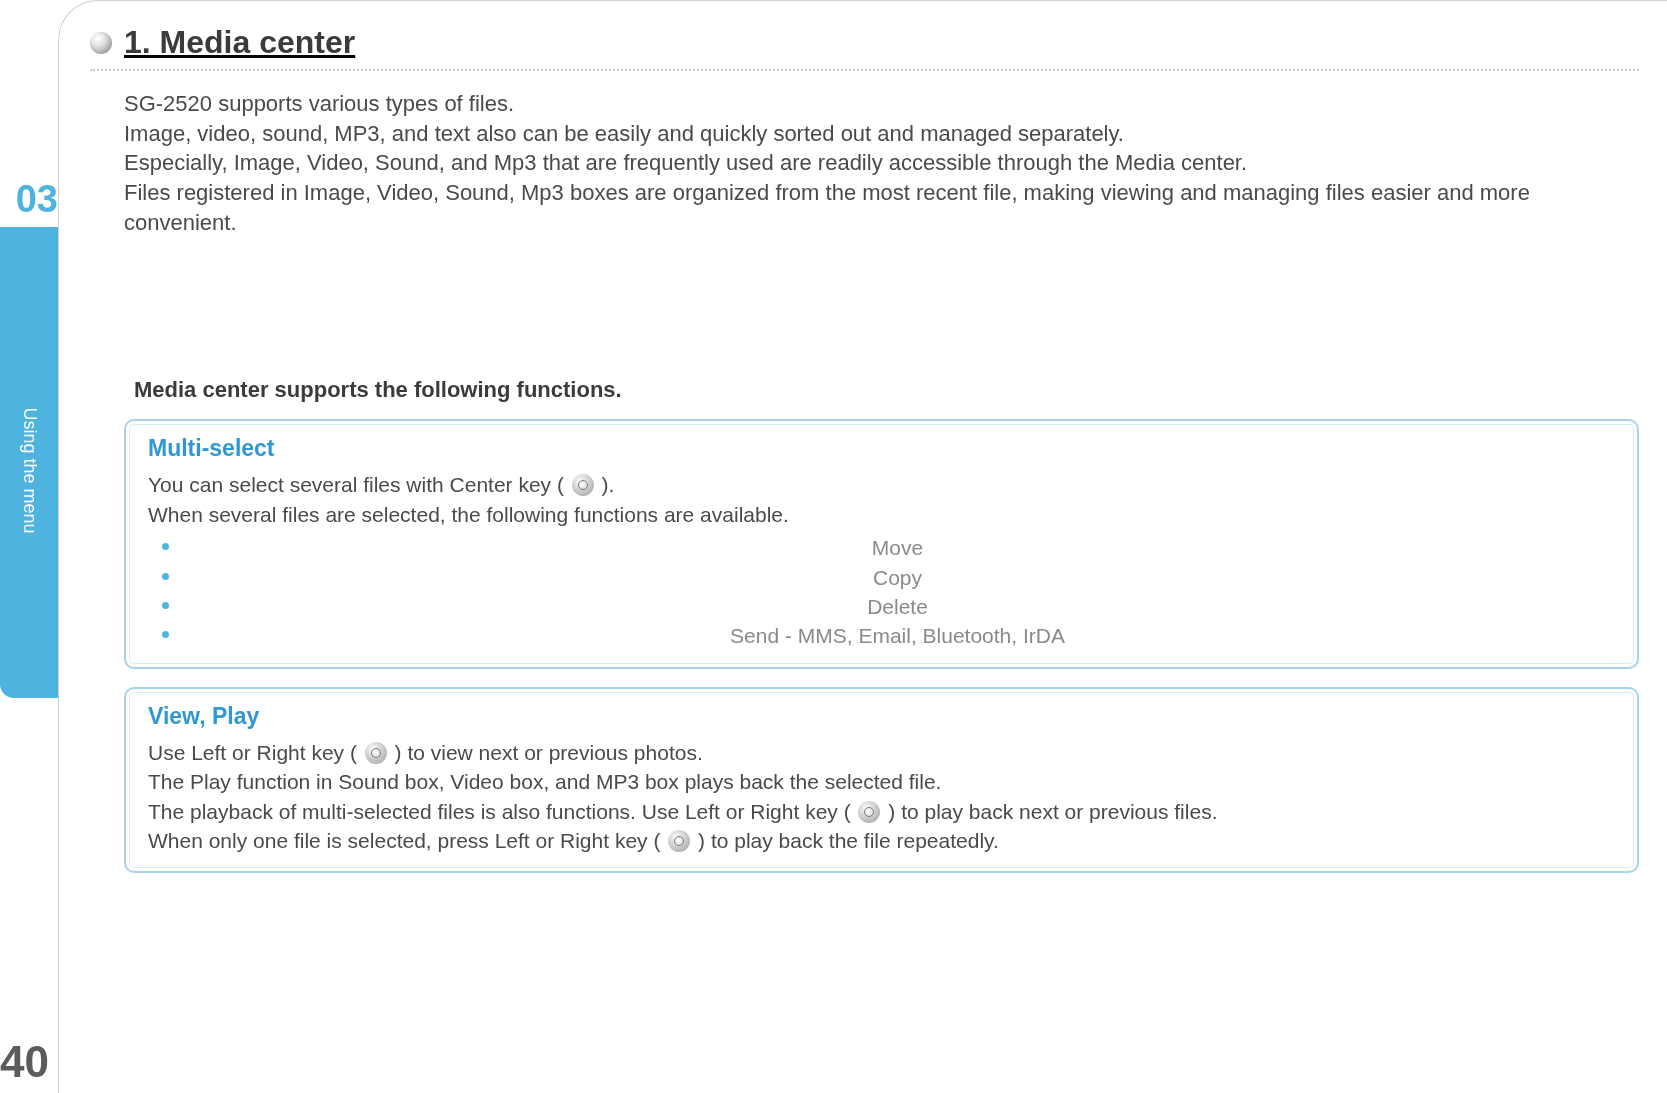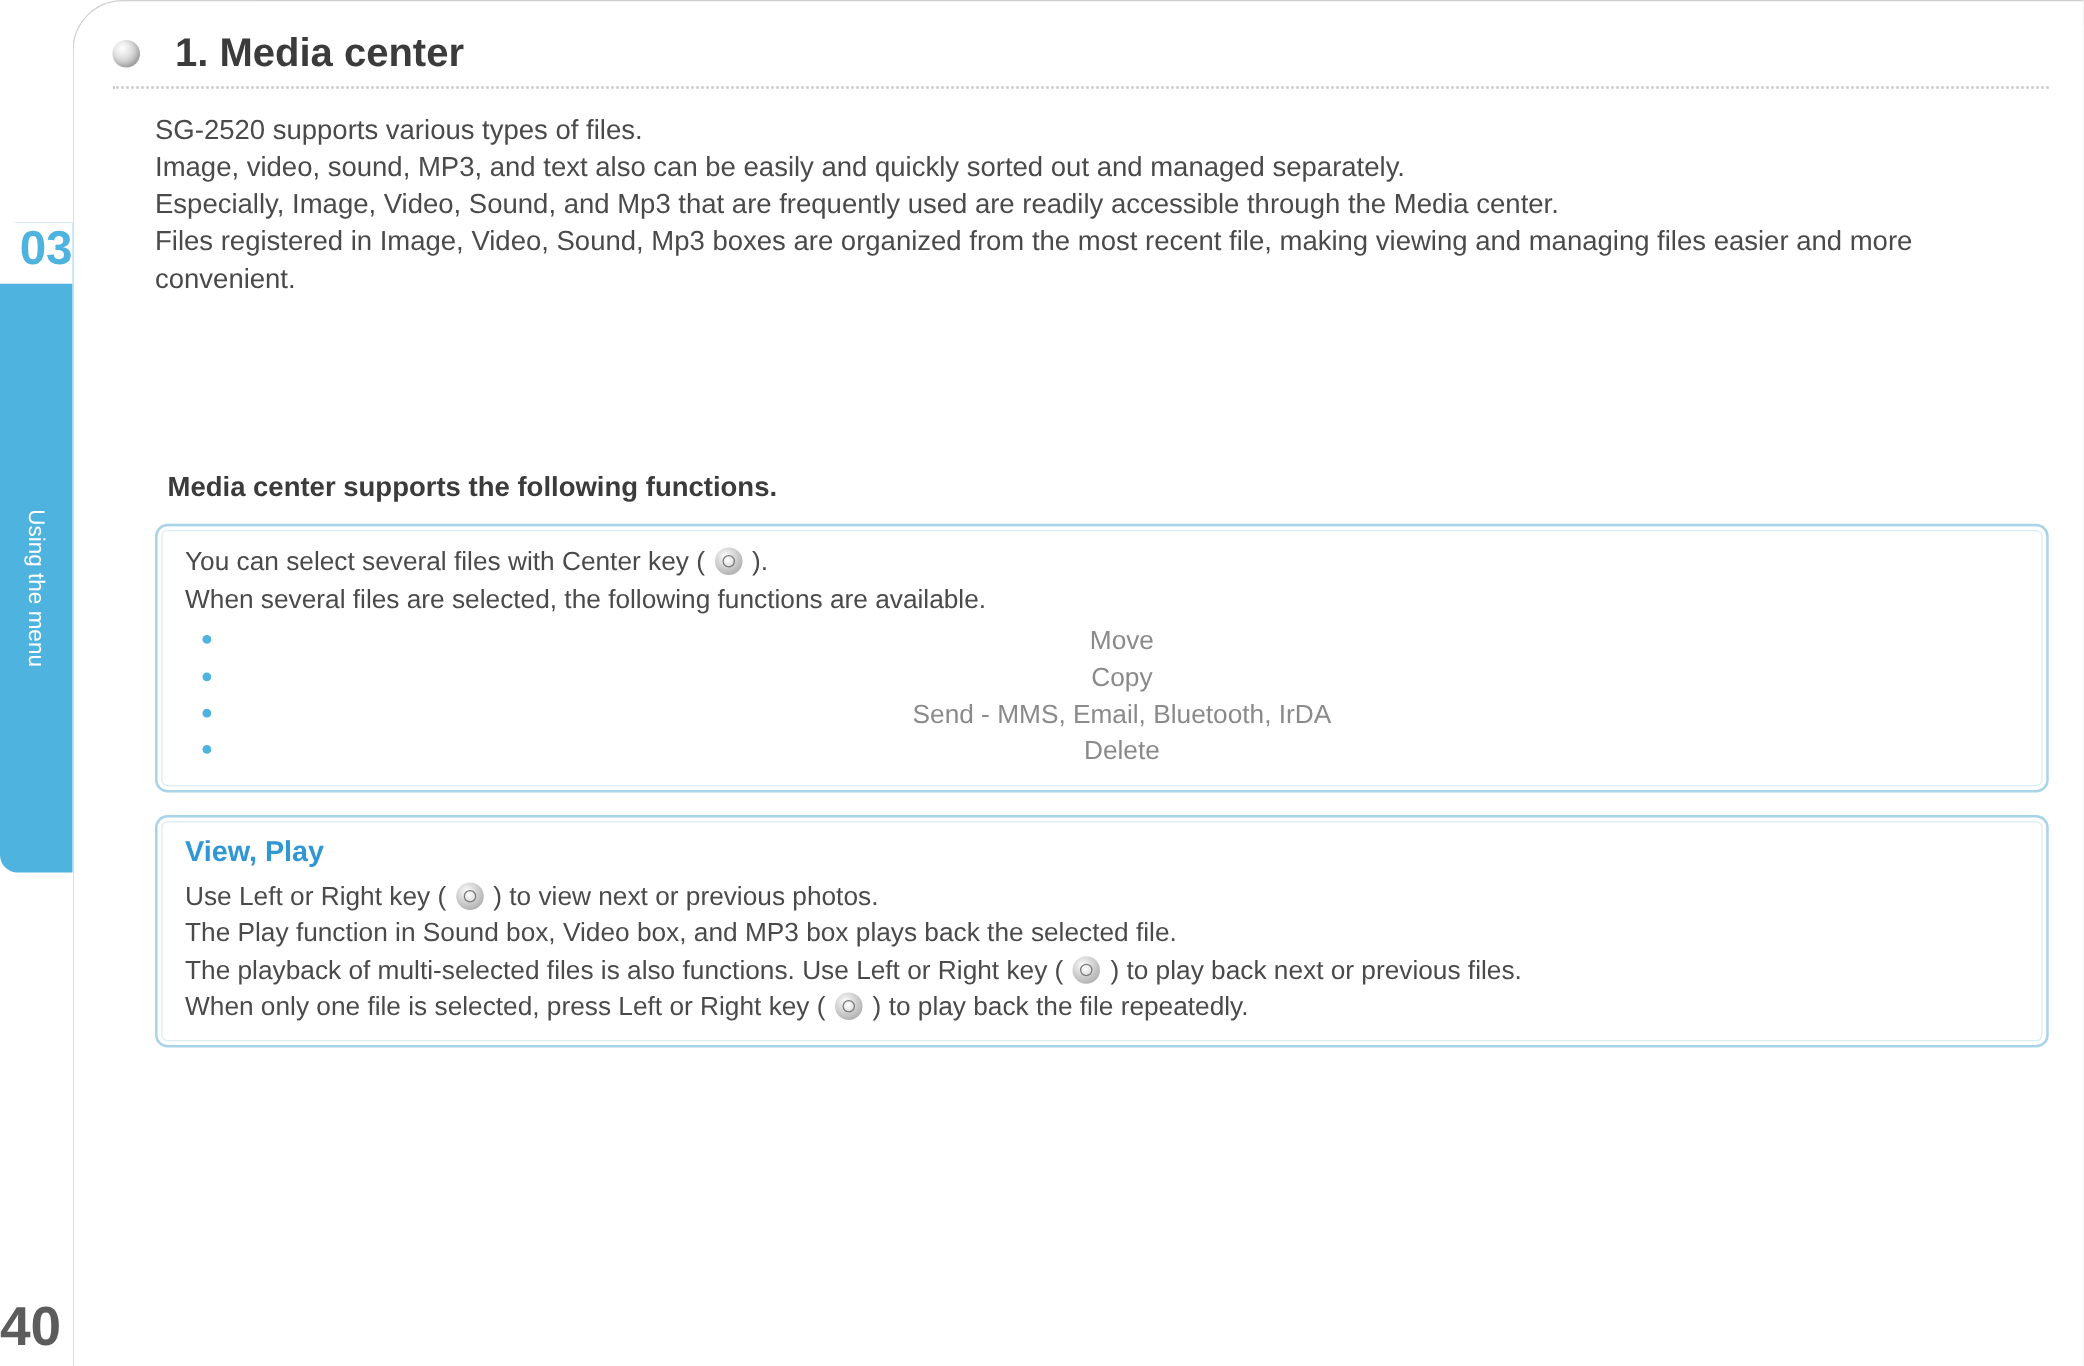--- a/index.html
+++ b/index.html
@@ -72,22 +72,23 @@
     }
     .content {
       position: absolute;
       left: 90px;
       top: 24px;
       right: 28px;
     }
     .heading-row {
       display: flex;
       align-items: center;
-      gap: 28px;
+      gap: 12px;
       margin-bottom: 4px;
+      text-decoration: underline;
     }
     .sphere-icon {
       width: 22px;
       height: 22px;
       border-radius: 50%;
       background: radial-gradient(circle at 35% 30%, #ffffff 0%, #e6e6e6 30%, #bcbcbc 70%, #9e9e9e 100%);
       box-shadow: inset -2px -2px 4px rgba(0,0,0,0.15);
       flex-shrink: 0;
     }
     .heading {
@@ -214,30 +215,31 @@
   <div class="intro">
     <p>SG-2520 supports various types of files.</p>
     <p>Image, video, sound, MP3, and text also can be easily and quickly sorted out and managed separately.</p>
     <p>Especially, Image, Video, Sound, and Mp3 that are frequently used are readily accessible through the Media center.</p>
     <p>Files registered in Image, Video, Sound, Mp3 boxes are organized from the most recent file, making viewing and managing files easier and more convenient.</p>
   </div>
 
   <div class="subheading">Media center supports the following functions.</div>
 
   <div class="box">
+    <div class="box-title">Multi-select</div>
     <div class="box-body">
       <span class="line">
         <span>You can select several files with Center key ( </span><span class="key-icon"></span><span> ).</span>
       </span>
       <span class="line">When several files are selected, the following functions are available.</span>
       <ul class="bullets">
         <li>Move</li>
         <li>Copy</li>
+        <li>Delete</li>
         <li>Send - MMS, Email, Bluetooth, IrDA</li>
-        <li>Delete</li>
       </ul>
     </div>
   </div>
 
   <div class="box">
     <div class="box-title">View, Play</div>
     <div class="box-body">
       <span class="line">
         <span>Use Left or Right key ( </span><span class="key-icon"></span><span> ) to view next or previous photos.</span>
       </span>

